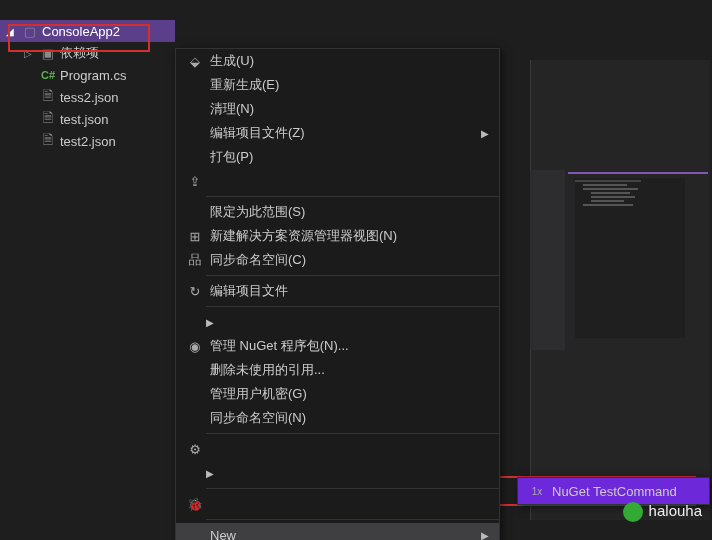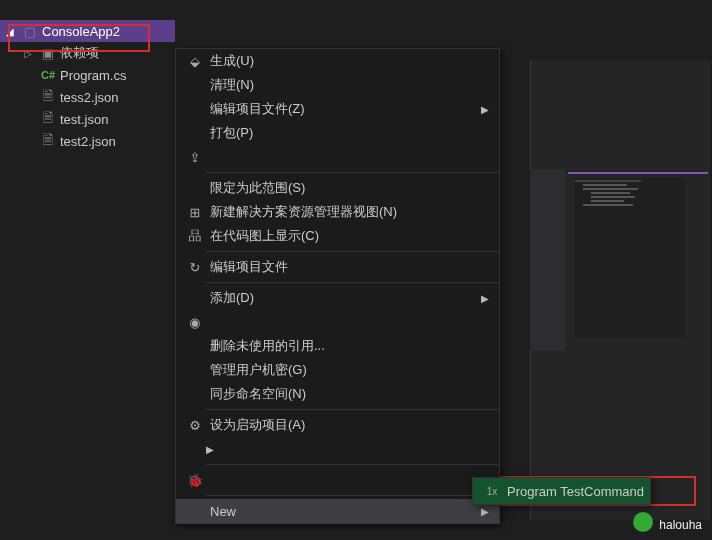--- a/index.html
+++ b/index.html
@@ -18,30 +18,30 @@
 .redbox { position: absolute; border: 2px solid #d32f2f; pointer-events: none; }
 
 .ctxmenu { position: absolute; left: 175px; top: 48px; width: 325px; background: #1b1b1c; border: 1px solid #333; box-shadow: 2px 2px 8px rgba(0,0,0,.6); z-index: 10; }
 .mrow { display: flex; align-items: center; height: 24px; padding-left: 8px; position: relative; }
 .mrow.hover { background: #3f3f41; }
 .micon { width: 22px; display: inline-flex; justify-content: center; color: #aaa; }
 .mlabel { flex: 1; padding-left: 4px; }
 .marrow { width: 18px; color: #bbb; font-size: 10px; }
 .msep { height: 1px; background: #333; margin: 3px 0 3px 30px; }
 
-.submenu { position: absolute; left: 472px; top: 477px; width: 179px; background: #14532d; border: 1px solid #333; box-shadow: 2px 2px 8px rgba(0,0,0,.6); z-index: 11; }
+.submenu { position: absolute; left: 517px; top: 477px; width: 193px; background: #6d28d9; border: 1px solid #333; box-shadow: 2px 2px 8px rgba(0,0,0,.6); z-index: 11; }
 .submenu .mrow { height: 26px; }
 
 .editor-bg { position: absolute; left: 530px; top: 60px; width: 180px; height: 460px; background: #252526; border-left: 1px solid #3a3a3a; }
 .editor-tab { position: absolute; left: 530px; top: 170px; width: 35px; height: 180px; background: #2d2d30; }
 .purple-line { position: absolute; left: 568px; top: 172px; width: 140px; height: 2px; background: #8157b5; }
 .minimap { position: absolute; left: 575px; top: 178px; width: 110px; height: 160px; background: #1f1f1f; }
 .minimap div { height: 2px; margin: 2px 0; }
 
-.watermark { position: absolute; right: 10px; bottom: 8px; display: flex; align-items: flex-end; gap: 6px; color: #eee; font-size: 12px; z-index: 20; }
+.watermark { position: absolute; right: 10px; bottom: 18px; display: flex; align-items: flex-start; gap: 6px; color: #eee; font-size: 15px; z-index: 20; }
 .wm-icon { width: 20px; height: 20px; border-radius: 50%; background: #3a3; display: inline-block; position: relative; }
 </style>
 </head>
 <body>
 
 <div class="editor-bg"></div>
 <div class="editor-tab"></div>
 <div class="purple-line"></div>
 <div class="minimap">
   <div style="background:#444;width:60%"></div>
@@ -86,20 +86,24 @@
   </div>
 </div>
 
 <div class="ctxmenu">
   <div class="mrow">
       <span class="micon">⬙</span>
       <span class="mlabel">生成(U)</span>
     </div>
   <div class="mrow">
       <span class="micon"></span>
+      <span class="mlabel">重新生成(E)</span>
+    </div>
+  <div class="mrow">
+      <span class="micon"></span>
       <span class="mlabel">清理(N)</span>
     </div>
   <div class="mrow">
       <span class="micon"></span>
       <span class="mlabel">编辑项目文件(Z)</span>
       <span class="marrow">▶</span>
     </div>
   <div class="mrow">
       <span class="micon"></span>
       <span class="mlabel">打包(P)</span>
@@ -111,52 +115,51 @@
   <div class="mrow">
       <span class="micon"></span>
       <span class="mlabel">限定为此范围(S)</span>
     </div>
   <div class="mrow">
       <span class="micon">⊞</span>
       <span class="mlabel">新建解决方案资源管理器视图(N)</span>
     </div>
   <div class="mrow">
       <span class="micon">品</span>
-      <span class="mlabel">在代码图上显示(C)</span>
+      <span class="mlabel">同步命名空间(C)</span>
     </div>
   <div class="msep"></div>
   <div class="mrow">
       <span class="micon">↻</span>
       <span class="mlabel">编辑项目文件</span>
     </div>
   <div class="msep"></div>
   <div class="mrow">
       <span class="micon"></span>
-      <span class="mlabel">添加(D)</span>
       <span class="marrow">▶</span>
     </div>
   <div class="mrow">
       <span class="micon">◉</span>
+      <span class="mlabel">管理 NuGet 程序包(N)...</span>
     </div>
   <div class="mrow">
       <span class="micon"></span>
       <span class="mlabel">删除未使用的引用...</span>
     </div>
   <div class="mrow">
       <span class="micon"></span>
       <span class="mlabel">管理用户机密(G)</span>
     </div>
   <div class="mrow">
       <span class="micon"></span>
       <span class="mlabel">同步命名空间(N)</span>
     </div>
   <div class="msep"></div>
   <div class="mrow">
       <span class="micon">⚙</span>
-      <span class="mlabel">设为启动项目(A)</span>
     </div>
   <div class="mrow">
       <span class="micon"></span>
       <span class="marrow">▶</span>
     </div>
   <div class="msep"></div>
   <div class="mrow">
       <span class="micon">🐞</span>
     </div>
   <div class="msep"></div>
@@ -164,21 +167,21 @@
       <span class="micon"></span>
       <span class="mlabel">New</span>
       <span class="marrow">▶</span>
     </div>
 
 </div>
 
 <div class="submenu">
   <div class="mrow">
       <span class="micon" style="font-size:10px">1x</span>
-      <span class="mlabel">Program TestCommand</span>
+      <span class="mlabel">NuGet TestCommand</span>
     </div>
 </div>
 
 <div class="redbox" style="left:8px;top:24px;width:142px;height:28px"></div>
 <div class="redbox" style="left:178px;top:475px;width:158px;height:28px"></div>
 <div class="redbox" style="left:498px;top:476px;width:198px;height:30px"></div>
 
 <div class="watermark">
   <span class="wm-icon"></span>
   <span>halouha</span>

